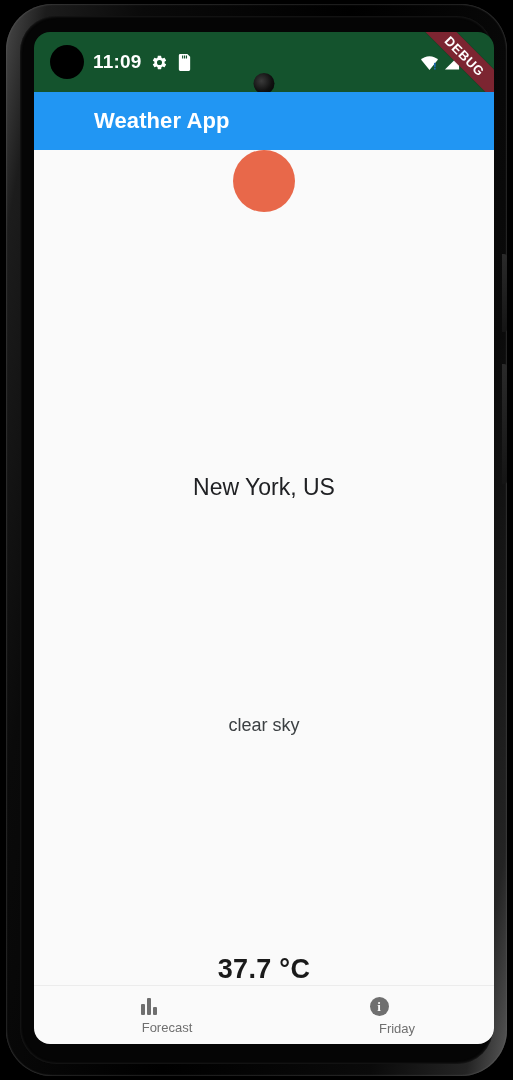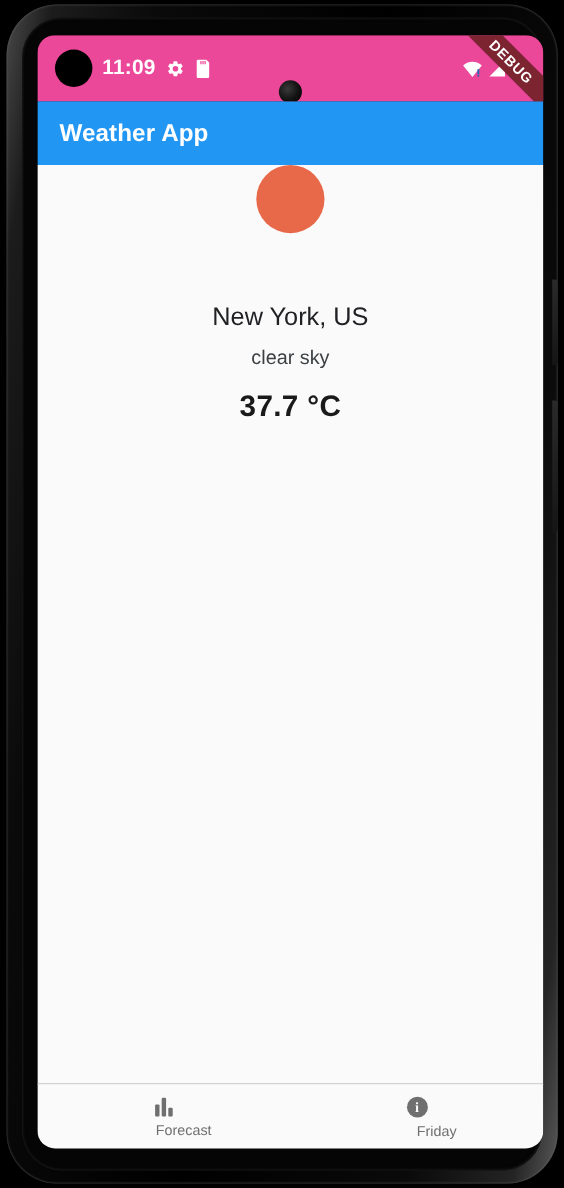--- a/index.html
+++ b/index.html
@@ -56,21 +56,21 @@
     height: 1012px;
     border-radius: 16px;
     overflow: hidden;
     background: #000;
   }
 
   
   #status-bar {
     position: relative;
     height: 60px;
-    background: #ec4899;
+    background: #14532d;
     display: flex;
     align-items: center;
     padding: 0 16px;
     overflow: hidden;
   }
   #status-left {
     display: flex;
     align-items: center;
     gap: 9px;
   }
@@ -131,30 +131,31 @@
     background: #2196f3;
     display: flex;
     align-items: center;
     padding-left: 20px;
   }
   #app-bar-title {
     color: #ffffff;
     font-size: 22px;
     font-weight: bold;
     letter-spacing: .1px;
+    margin-left: 40px;
   }
 
   
   #weather-body {
     height: 835px;
     background: #fafafa;
     display: flex;
     flex-direction: column;
     align-items: center;
-    justify-content: flex-start;
+    justify-content: space-between;
   }
   #weather-icon-sun {
     width: 62px; height: 62px;
     border-radius: 50%;
     background: #e8684a;
     margin-bottom: 62px;
   }
   #city-name {
     font-size: 23px;
     color: #202124;

